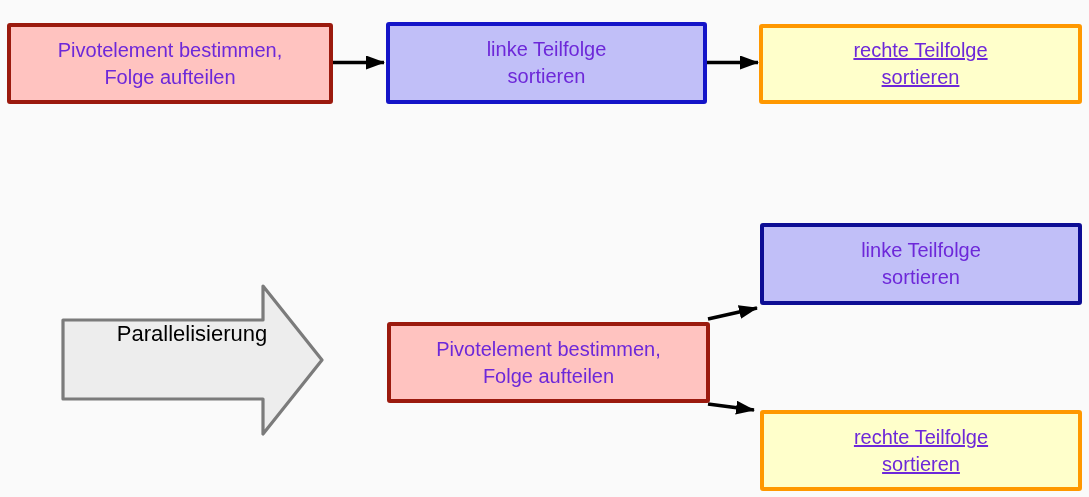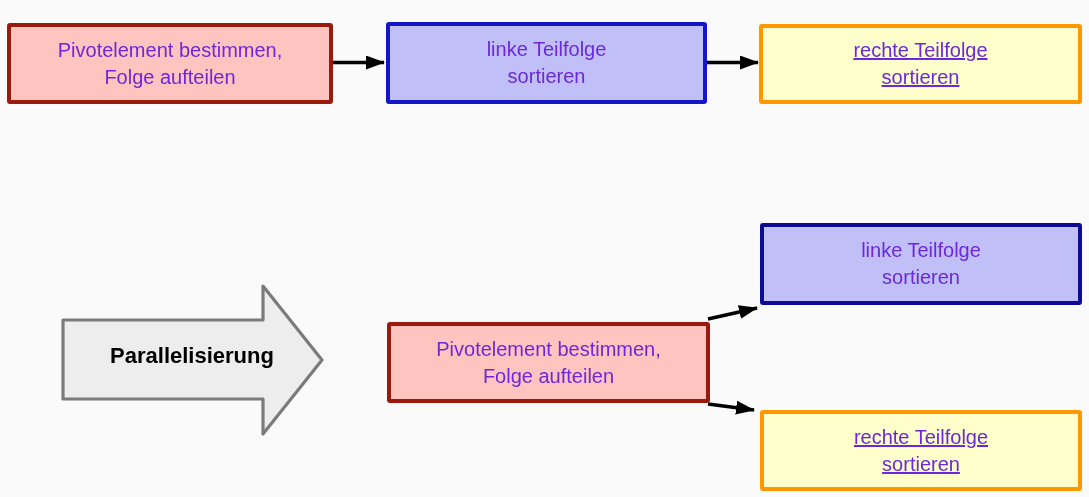--- a/index.html
+++ b/index.html
@@ -48,25 +48,24 @@
   #par-pivot { left: 387px; top: 322px; width: 323px; height: 81px; }
   #par-left  { left: 760px; top: 223px; width: 322px; height: 82px; }
   #par-right { left: 760px; top: 410px; width: 322px; height: 81px; }
 
   #parallel-label {
     position: absolute;
     left: 63px; top: 321px;
     width: 258px; height: 70px;
     display: flex;
     justify-content: center;
-    align-items: center;
+    align-items: flex-start;
     font-size: 22px;
     color: #000;
     z-index: 2;
-    font-weight: bold;
   }
 </style>
 </head>
 <body>
 
 <div class="canvas">
 
   <svg class="overlay" viewBox="0 0 1089 497" xmlns="http://www.w3.org/2000/svg">
     <defs>
       <marker id="ah" markerUnits="userSpaceOnUse" markerWidth="19" markerHeight="14" refX="18" refY="7" orient="auto">

